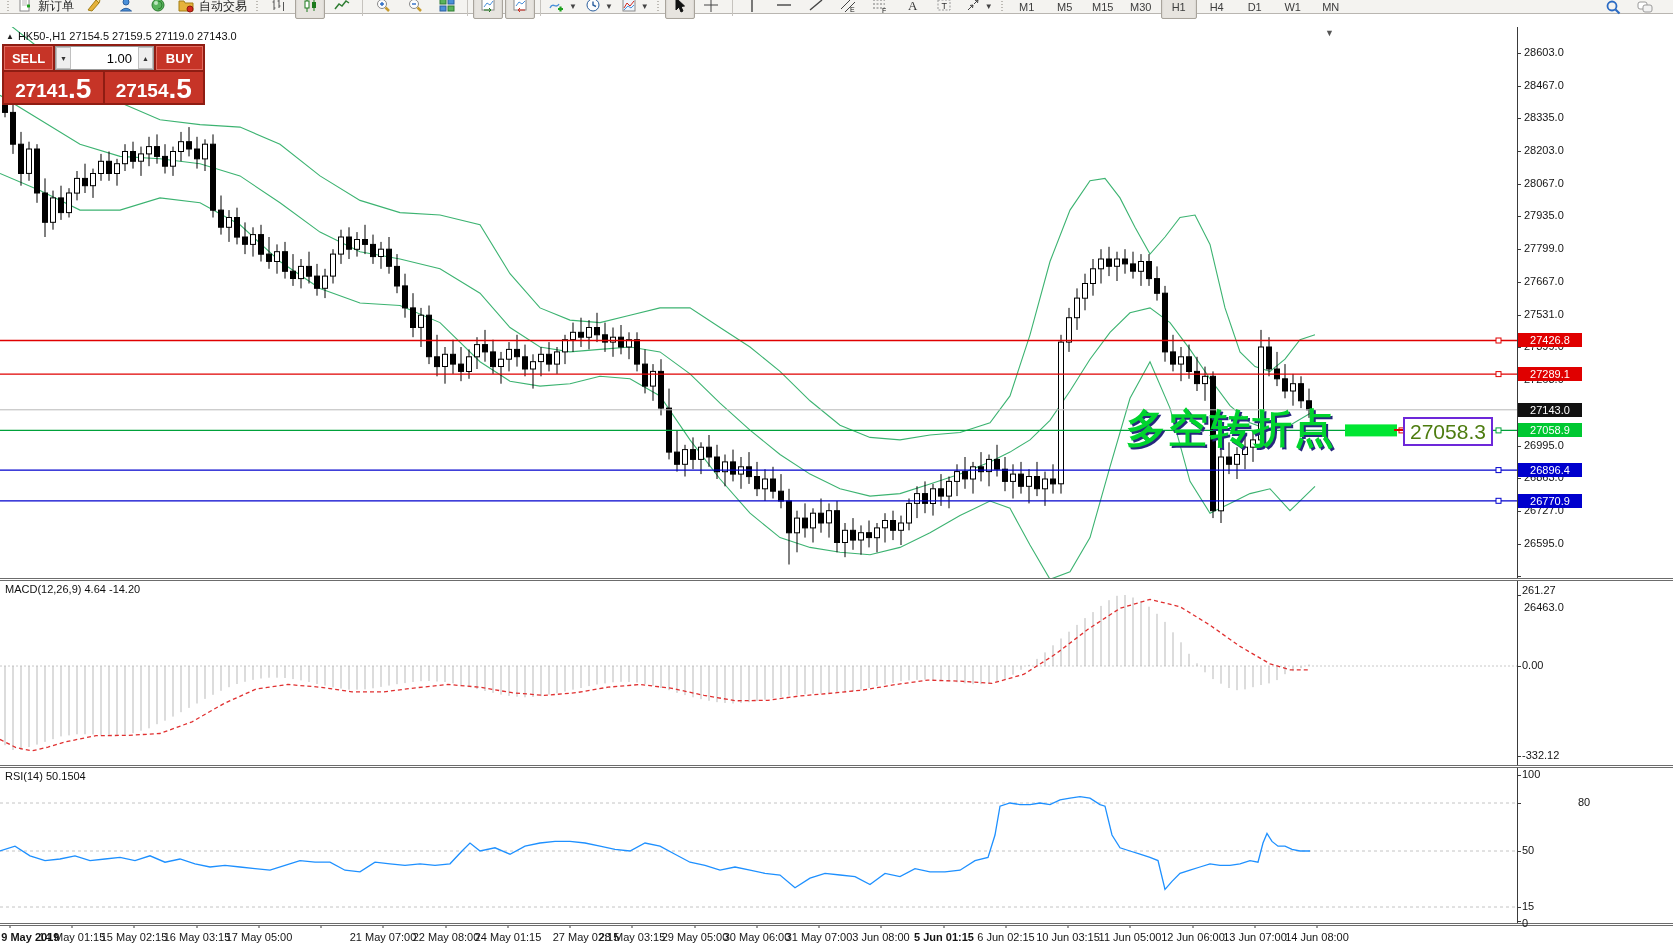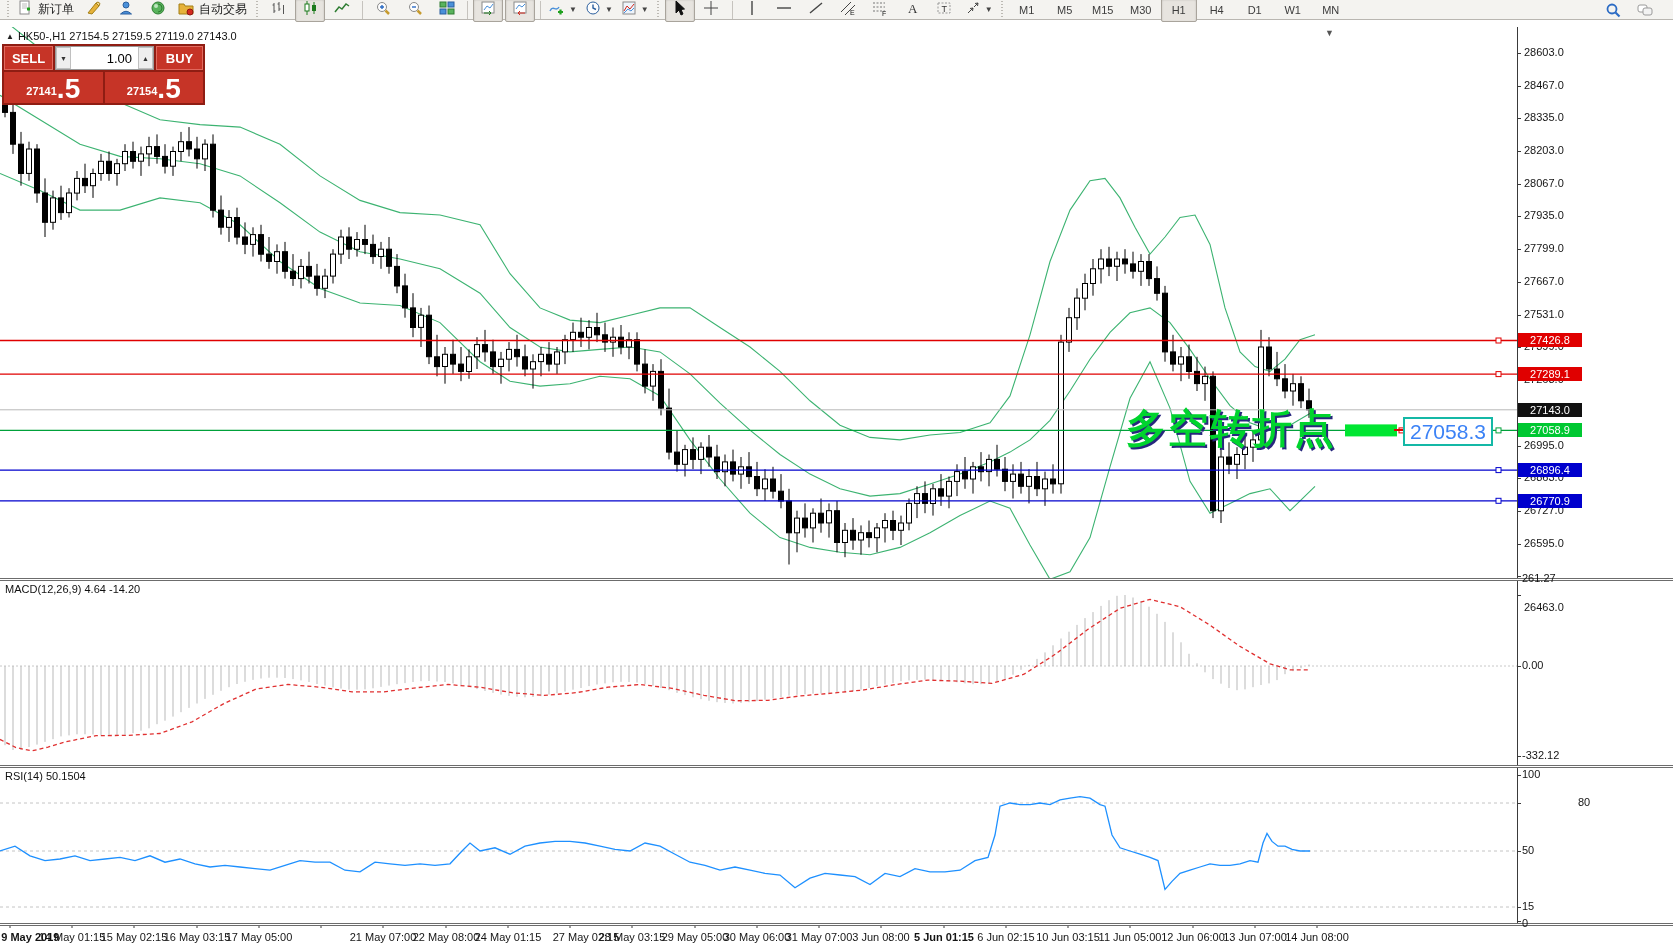--- a/index.html
+++ b/index.html
@@ -1,18 +1,18 @@
 <!DOCTYPE html>
 <html><head>
 <meta charset="utf-8">
 <style>
   html,body{margin:0;padding:0;background:#fff;}
   #app{position:relative;width:1673px;height:949px;font-family:"Liberation Sans",sans-serif;overflow:hidden;background:#fff;-webkit-font-smoothing:antialiased;}
   
-  #toolbar{position:absolute;left:0;top:0;width:1673px;height:20px;background:#f4f3f0;border-bottom:1px solid #b9b6b1;display:flex;align-items:center;padding:0 2px;box-sizing:border-box;}
+  #toolbar{position:absolute;left:0;top:0;width:1673px;height:14px;background:#f4f3f0;border-bottom:1px solid #b9b6b1;display:flex;align-items:center;padding:0 2px;box-sizing:border-box;}
   .tb-btn{height:22px;min-width:24px;display:flex;align-items:center;justify-content:center;border:1px solid transparent;border-radius:2px;margin:0 1px;padding:0 2px;cursor:default;}
   .tb-btn.sel{background:#e7e4df;border-color:#a9a49c;box-shadow:inset 0 1px 2px rgba(0,0,0,.18);}
   .tb-btn .lbl{font-size:12px;color:#1c1c1c;margin-left:4px;white-space:nowrap;}
   .tb-btn .dd{font-size:8px;color:#444;margin-left:3px;}
   .tb-sep{width:1px;height:18px;background:#c6c3be;margin:0 4px;}
   .tb-grip{width:5px;height:18px;margin:0 3px;background-image:repeating-linear-gradient(#bdbab4 0 1px,transparent 1px 3px);background-size:2px 100%;background-repeat:no-repeat;background-position:center;}
   .tb-tf{font-size:11px;font-weight:normal;color:#3c3c3c;padding:0 5px;}
   .tb-right{margin-left:auto;display:flex;align-items:center;margin-right:10px;}
   
   #chart{position:absolute;left:0;top:27px;width:1673px;height:922px;background:#fff;}
@@ -30,25 +30,25 @@
   
   #ocp{position:absolute;left:2px;top:17px;width:203px;height:61px;background:#8f1d13;padding:2px;box-sizing:border-box;}
   #ocp .row1{display:flex;height:24px;gap:2px;}
   .ocp-btn{background:#c63427;color:#fff;font-size:13px;font-weight:bold;display:flex;align-items:center;justify-content:center;border:1px solid #e2695e;box-sizing:border-box;}
   #sell-btn{width:49px;} #buy-btn{width:47px;}
   .vol-wrap{display:flex;flex:1;background:#fff;border:1px solid #999;box-sizing:border-box;}
   .vol-step{width:15px;display:flex;align-items:center;justify-content:center;font-size:7px;color:#333;background:#efefef;border:1px solid #c0c0c0;box-sizing:border-box;}
   #vol-input{flex:1;border:0;outline:0;font-size:13px;text-align:right;padding-right:6px;width:40px;font-family:"Liberation Sans",sans-serif;}
   #ocp .row2{display:flex;height:31px;gap:2px;margin-top:2px;}
   .price-tile{flex:1;background:#c63427;color:#fff;display:flex;align-items:flex-end;justify-content:center;padding-bottom:1px;}
-  .price-tile .p-main{font-size:11px;font-weight:bold;line-height:22px;}
+  .price-tile .p-main{font-size:19px;font-weight:bold;line-height:22px;}
   .price-tile .p-big{font-size:28px;font-weight:bold;line-height:26px;}
   
   #annotation{position:absolute;left:1126px;top:374px;font-size:40px;font-weight:bold;color:#00d42e;text-shadow:2px 2px 0 #28287e;letter-spacing:2px;white-space:nowrap;}
-  #callout{position:absolute;left:1403px;top:390px;border:2px solid #14b8a6;color:#3b82f6;background:#fff;font-size:21px;padding:0 5px;line-height:25px;}
+  #callout{position:absolute;left:1403px;top:390px;border:2px solid #6d28d9;color:#4d7c0f;background:#fff;font-size:21px;padding:0 5px;line-height:25px;}
   #callout-link{position:absolute;left:1394px;top:402px;width:9px;height:2px;background:#e00000;}
   #shift-marker{position:absolute;left:1325px;top:1px;font-size:9px;color:#555;}
 </style>
 </head>
 <body>
 
 <div id="app">
   <div id="toolbar">
       <div class="tb-grip"></div>
       <div class="tb-btn">
@@ -871,21 +871,21 @@
         <div class="ylab" style="left: 1524px; top: 411.982px;">26995.0</div>
         <div class="ytick" style="top: 418.982px;"></div>
         <div class="ylab" style="left: 1524px; top: 444.242px;">26863.0</div>
         <div class="ytick" style="top: 451.242px;"></div>
         <div class="ylab" style="left: 1524px; top: 477.479px;">26727.0</div>
         <div class="ytick" style="top: 484.479px;"></div>
         <div class="ylab" style="left: 1524px; top: 509.738px;">26595.0</div>
         <div class="ytick" style="top: 516.738px;"></div>
         <div class="ylab" style="left: 1524px; top: 541.998px; margin-top: 32px;">26463.0</div>
         <div class="ytick" style="top: 548.998px;"></div>
-        <div class="ylab" style="left: 1522px; top: 545px; text-align: center;">261.27</div>
+        <div class="ylab" style="left: 1522px; top: 557px; text-align: center;">261.27</div>
         <div class="ytick" style="top: 567.935px;"></div>
         <div class="ylab" style="left: 1522px; top: 632px;">0.00</div>
         <div class="ytick" style="top: 639px;"></div>
         <div class="ylab" style="left: 1522px; top: 722.337px;">-332.12</div>
         <div class="ytick" style="top: 729.337px;"></div>
         <div class="ylab" style="left: 1522px; top: 741px;">100</div>
         <div class="ytick" style="top: 748px;"></div>
         <div class="ylab" style="left: 1578px; top: 769px;">80</div>
         <div class="ytick" style="top: 776px;"></div>
         <div class="ylab" style="left: 1522px; top: 817px;">50</div>

